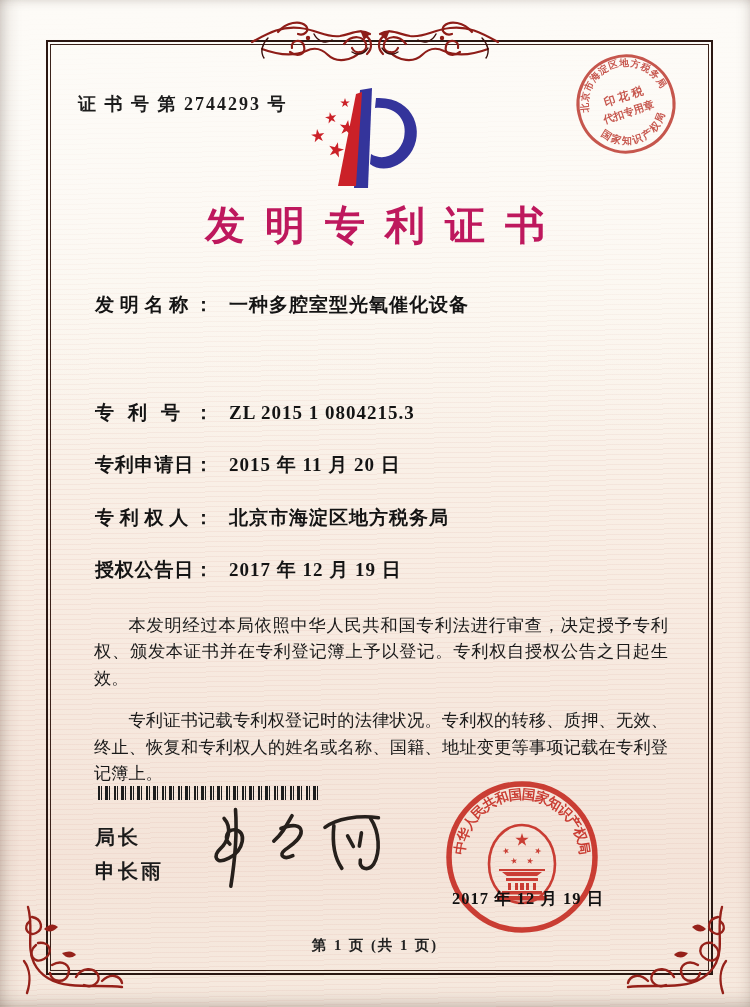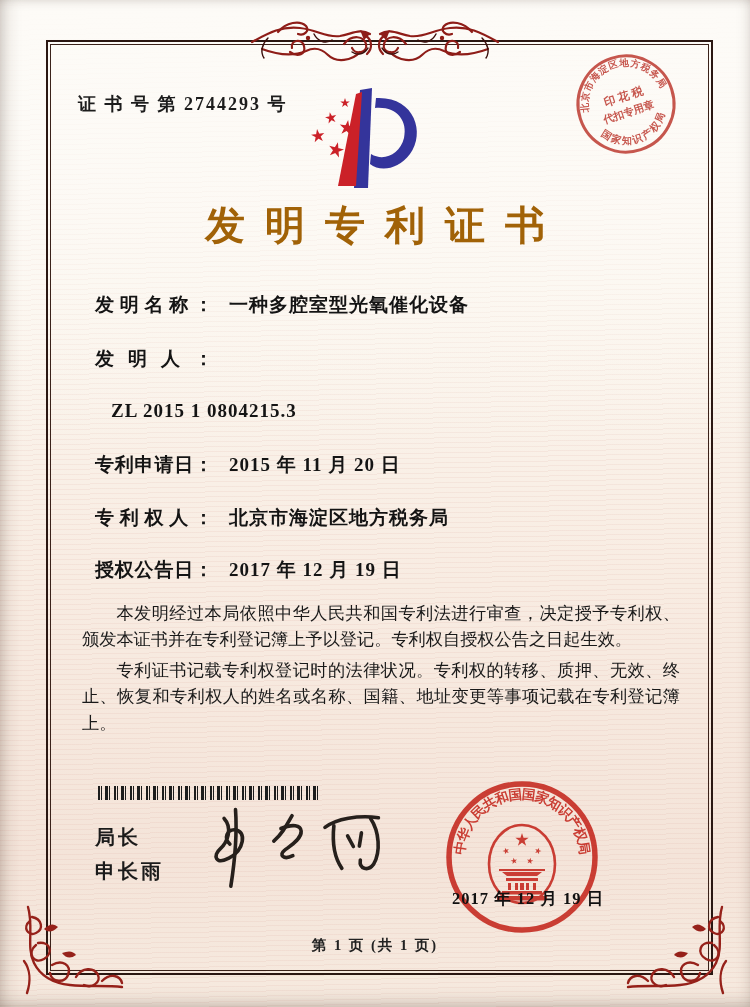--- a/index.html
+++ b/index.html
@@ -12,28 +12,28 @@
   .fade-top{position:absolute;inset:0;
     background:linear-gradient(180deg, rgba(253,251,247,.95) 0%, rgba(253,251,247,.65) 18%, rgba(253,251,247,0) 45%);}
   .vignette{position:absolute;inset:0;pointer-events:none;z-index:40;
     box-shadow:inset 14px 0 20px -14px rgba(60,40,30,.35), inset -10px 0 16px -12px rgba(60,40,30,.22),
                inset 0 -14px 20px -14px rgba(60,40,30,.30), inset 0 10px 14px -12px rgba(60,40,30,.18);}
   .frame{position:absolute;left:46px;top:40px;right:37px;bottom:32px;
          border:2px solid #2a1712;z-index:1;}
   .frame-inner{position:absolute;inset:2px;border:1px solid #3a221a;}
   .abs{position:absolute;}
   .cert-no{left:78px;top:92px;font-size:18px;color:#1c1c1c;letter-spacing:2px;font-weight:600;z-index:5;}
-  .doc-title{left:0;right:0;top:198px;text-align:center;font-size:40px;font-weight:700;color:#a16207;
+  .doc-title{left:0;right:0;top:198px;text-align:center;font-size:40px;font-weight:700;color:#be185d;
              letter-spacing:20px;padding-left:20px;z-index:5;}
   .rows{z-index:5;}
   .frow{position:absolute;left:95px;display:flex;align-items:baseline;font-size:19px;color:#141414;font-weight:700;}
   .flabel{display:inline-block;width:118px;text-align:justify;text-align-last:justify;letter-spacing:0;}
   .fvalue{margin-left:16px;letter-spacing:1px;}
   .body-text{left:78px;top:597px;width:606px;z-index:5;color:#191919;}
-  .body-text p{margin:4px;font-size:17.2px;line-height:26.4px;text-align:justify;text-indent:2em;}
+  .body-text p{margin:16px;font-size:17.2px;line-height:26.4px;text-align:justify;text-indent:2em;}
   .barcode{left:98px;top:786px;width:224px;height:14px;z-index:5;
     background:repeating-linear-gradient(90deg,#1d1d1d 0 2px,rgba(0,0,0,0) 2px 3px,#1d1d1d 3px 4px,
       rgba(0,0,0,0) 4px 7px,#1d1d1d 7px 10px,rgba(0,0,0,0) 10px 11px,#1d1d1d 11px 12px,rgba(0,0,0,0) 12px 16px);}
   .officer-title{left:95px;top:824px;font-size:20px;font-weight:700;color:#1b1b1b;z-index:5;letter-spacing:3px;}
   .officer-name{left:95px;top:858px;font-size:20px;font-weight:700;color:#1b1b1b;z-index:5;letter-spacing:3px;}
   .signature{left:198px;top:793px;z-index:6;}
   .seal{left:437px;top:772px;z-index:7;mix-blend-mode:multiply;opacity:.92;}
   .seal-date{left:452px;top:888px;font-size:16.5px;font-weight:700;color:#111;z-index:8;letter-spacing:1px;}
   .tax-stamp{left:556px;top:34px;z-index:6;mix-blend-mode:multiply;opacity:.85;}
   .logo{left:298px;top:88px;z-index:5;}
@@ -102,23 +102,23 @@
 </svg>
 
 <div class="abs doc-title">发明专利证书</div>
 
 <div class="rows">
   <div class="frow" style="top:292px">
     <span class="flabel">发明名称：</span>
     <span class="fvalue">一种多腔室型光氧催化设备</span>
   </div>
   <div class="frow" style="top:346px">
-    <span class="flabel">发明人：</span>
   </div>
   <div class="frow" style="top:400px">
+    <span class="flabel">专利号：</span>
     <span class="fvalue">ZL 2015 1 0804215.3</span>
   </div>
   <div class="frow" style="top:452px">
     <span class="flabel">专利申请日：</span>
     <span class="fvalue">2015 年 11 月 20 日</span>
   </div>
   <div class="frow" style="top:505px">
     <span class="flabel">专利权人：</span>
     <span class="fvalue">北京市海淀区地方税务局</span>
   </div>

